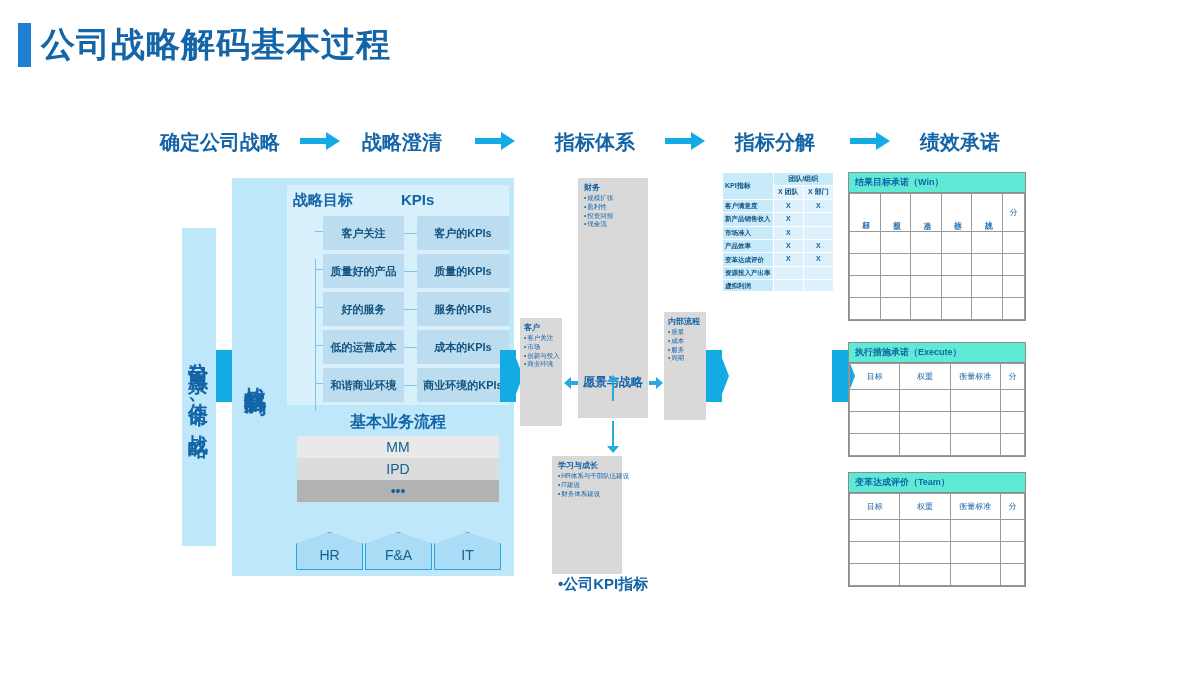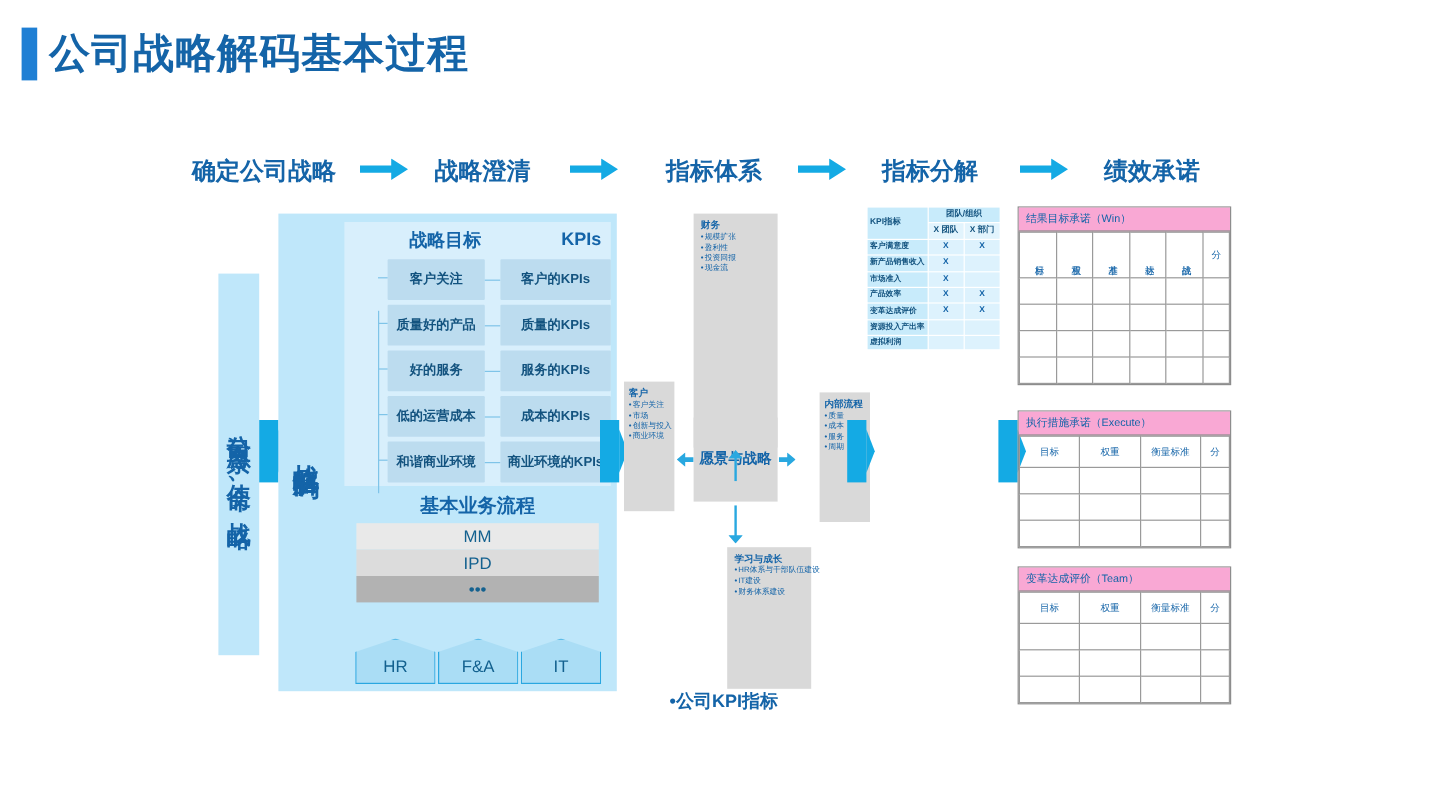--- a/index.html
+++ b/index.html
@@ -52,21 +52,21 @@
     writing-mode: vertical-rl; text-orientation: upright;
     display: flex; align-items: center; justify-content: center;
     font-size: 22px; font-weight: bold; color: #1464a8; letter-spacing: 3px;
   }
 
   .goals-panel {
     position: absolute; left: 287px; top: 185px; width: 222px; height: 220px;
     background: #d8effc;
   }
   .goals-head { position: absolute; top: 6px; width: 100%; display: flex; }
-  .goals-head .h { font-size: 15px; font-weight: bold; color: #1464a8; text-align: right; }
+  .goals-head .h { font-size: 15px; font-weight: bold; color: #1464a8; text-align: left; }
   .h-goal { width: 108px; margin-left: 6px; }
   .h-kpi  { width: 100px; }
   .goal-rows { position: absolute; top: 30px; left: 18px; width: 204px; }
   .goal-row { display: flex; align-items: center; height: 36px; margin-bottom: 2px; }
   .cell {
     background: #bcdcef; color: #13537f; font-size: 11px; font-weight: bold;
     display: flex; align-items: center; justify-content: center; text-align: center;
     line-height: 1.15; border-radius: 1px;
   }
   .cell.goal { width: 88px; height: 34px; }
@@ -102,22 +102,22 @@
 
   
   .bsc-box { position: absolute; background: #d9d9d9; }
   .bsc-title { font-size: 8px; font-weight: bold; color: #1464a8; line-height: 1.25; }
   .bsc-list { font-size: 6.5px; color: #1464a8; line-height: 1.35; margin-top: 1px; }
   .bsc-list li { list-style: none; white-space: nowrap; }
   .bsc-list li::before { content: "\2022"; margin-right: 1px; }
 
   #bsc-fin   { left: 578px; top: 178px; width: 70px; height: 195px; padding: 5px 4px 0 6px; }
   #bsc-cust  { left: 520px; top: 318px; width: 42px; height: 108px; padding: 5px 3px 0 4px; }
-  #bsc-proc  { left: 664px; top: 327px; width: 42px; height: 108px; padding: 5px 3px 0 4px; margin-left: 19px; }
-  #bsc-learn { left: 606px; top: 456px; width: 70px; height: 118px; padding: 5px 4px 0 6px; }
+  #bsc-proc  { left: 664px; top: 312px; width: 42px; height: 108px; padding: 5px 3px 0 4px; }
+  #bsc-learn { left: 552px; top: 456px; width: 70px; height: 118px; padding: 5px 4px 0 6px; }
   #bsc-center {
     left: 578px; top: 348px; width: 70px; height: 70px;
     display: flex; align-items: center; justify-content: center;
     text-align: center; font-size: 12px; font-weight: bold; color: #1464a8; line-height: 1.3;
   }
   .bsc-arrow { position: absolute; }
   .bsc-arrow svg { display: block; }
   .bsc-caption {
     position: absolute; left: 558px; top: 575px;
     font-size: 15px; font-weight: bold; color: #1464a8; white-space: nowrap;
@@ -130,22 +130,22 @@
     background: #c8ebfb; color: #13537f; font-size: 6.5px; font-weight: bold;
     vertical-align: middle; padding: 2px 2px; line-height: 1.2;
   }
   .kpi-table td.sub { background: #e2f4fd; text-align: center; font-size: 7px; }
   .kpi-table td.mark { background: #ddf2fd; text-align: center; font-size: 7px; color: #1464a8; }
   .kpi-table td.hd { font-size: 7px; }
 
   
   .commit { position: absolute; left: 848px; width: 178px; border: 1px solid #8d8d8d; }
   .commit .cap {
-    background: #f9a8d4; border-bottom: 1px solid #8d8d8d;
-    font-size: 9px; font-weight: normal; color: #1464a8; padding: 3px 6px;
+    background: #5eead4; border-bottom: 1px solid #8d8d8d;
+    font-size: 9px; font-weight: bold; color: #1464a8; padding: 3px 6px;
   }
   .commit table { border-collapse: collapse; width: 100%; table-layout: fixed; }
   .commit th, .commit td { border: 1px solid #9a9a9a; font-size: 8px; color: #1464a8; font-weight: normal; }
   .commit th { height: 26px; text-align: center; font-weight: normal; }
   .commit td { height: 22px; }
   .commit.win th { height: 38px; }
   .commit.win th span { writing-mode: vertical-rl; text-orientation: upright; letter-spacing: 0px; display: inline-block; }
   #commit-win { top: 172px; }
   #commit-exec { top: 342px; }
   #commit-team { top: 472px; }

